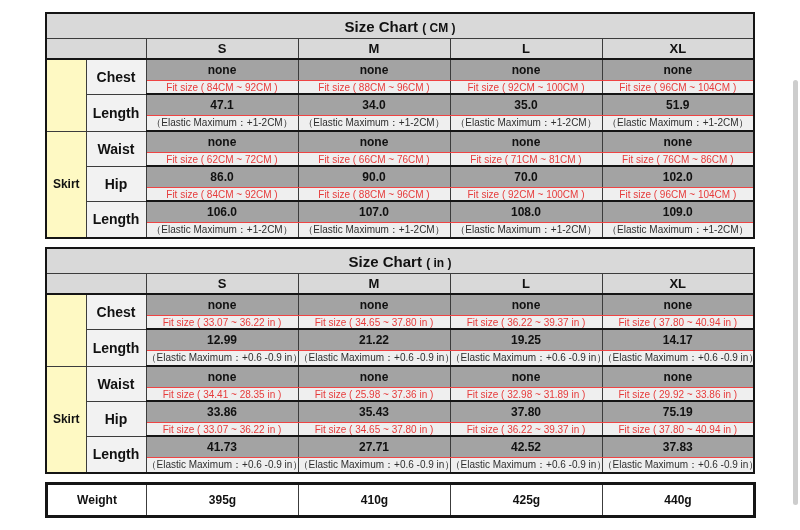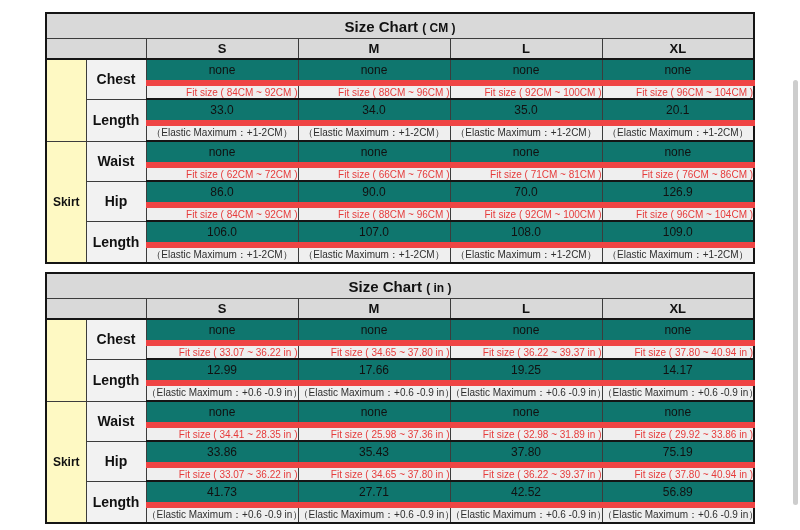--- a/index.html
+++ b/index.html
@@ -19,28 +19,28 @@
   tr.head-row td{
     background:var(--header_bg);height:19px;font-weight:bold;font-size:13px;
     border-bottom:2px solid #151515;
   }
   td.group{background:#fef9c3;font-weight:bold;font-size:12px;}
   td.measure{
     background:var(--label_bg);font-weight:bold;font-size:14px;
     border-right:2px solid #151515;
   }
   tr.val-row td.val{
-    height:20px;font-weight:normal;font-size:12px;background:#0f766e;
-    border-bottom:6px solid #ef4444;
+    height:20px;font-weight:bold;font-size:12px;background:#a3a3a3;
+    border-bottom:1px solid #ef4444;
   }
   tr.note-row td{
     height:12px;font-size:10px;background:var(--note_bg);
     border-bottom:2px solid #151515;
   }
-  tr.note-row.red td{color:var(--red);text-align:right;}
+  tr.note-row.red td{color:var(--red);}
   tr.note-row.dark td{color:#2e2e2e;}
   table.weight{border:3px solid #151515;margin-top:7px;}
   table.weight td{
     border:1px solid #3c3c3c;height:30px;text-align:center;
     font-weight:bold;font-size:12px;background:#ffffff;padding:0;
   }
   td.wlabel{background:var(--label_bg);}
   .scroll-strip{
     position:absolute;right:2px;top:80px;width:5px;height:425px;
     background:#cdcdcd;border-radius:3px;
@@ -80,24 +80,24 @@
       <td class="val">none</td>
     </tr>
     <tr class="note-row red">
       <td>Fit size ( 84CM ~ 92CM )</td>
       <td>Fit size ( 88CM ~ 96CM )</td>
       <td>Fit size ( 92CM ~ 100CM )</td>
       <td>Fit size ( 96CM ~ 104CM )</td>
     </tr>
     <tr class="val-row">
       <td class="measure" rowspan="2">Length</td>
-      <td class="val">33.0</td>
+      <td class="val">47.1</td>
       <td class="val">34.0</td>
       <td class="val">35.0</td>
-      <td class="val">20.1</td>
+      <td class="val">51.9</td>
     </tr>
     <tr class="note-row dark">
       <td>（Elastic Maximum：+1-2CM）</td>
       <td>（Elastic Maximum：+1-2CM）</td>
       <td>（Elastic Maximum：+1-2CM）</td>
       <td>（Elastic Maximum：+1-2CM）</td>
     </tr>
     <tr class="val-row">
       <td class="group" rowspan="6">Skirt</td>
       <td class="measure" rowspan="2">Waist</td>
@@ -110,21 +110,21 @@
       <td>Fit size ( 62CM ~ 72CM )</td>
       <td>Fit size ( 66CM ~ 76CM )</td>
       <td>Fit size ( 71CM ~ 81CM )</td>
       <td>Fit size ( 76CM ~ 86CM )</td>
     </tr>
     <tr class="val-row">
       <td class="measure" rowspan="2">Hip</td>
       <td class="val">86.0</td>
       <td class="val">90.0</td>
       <td class="val">70.0</td>
-      <td class="val">126.9</td>
+      <td class="val">102.0</td>
     </tr>
     <tr class="note-row red">
       <td>Fit size ( 84CM ~ 92CM )</td>
       <td>Fit size ( 88CM ~ 96CM )</td>
       <td>Fit size ( 92CM ~ 100CM )</td>
       <td>Fit size ( 96CM ~ 104CM )</td>
     </tr>
     <tr class="val-row">
       <td class="measure" rowspan="2">Length</td>
       <td class="val">106.0</td>
@@ -171,21 +171,21 @@
     </tr>
     <tr class="note-row red">
       <td>Fit size ( 33.07 ~ 36.22 in )</td>
       <td>Fit size ( 34.65 ~ 37.80 in )</td>
       <td>Fit size ( 36.22 ~ 39.37 in )</td>
       <td>Fit size ( 37.80 ~ 40.94 in )</td>
     </tr>
     <tr class="val-row">
       <td class="measure" rowspan="2">Length</td>
       <td class="val">12.99</td>
-      <td class="val">17.66</td>
+      <td class="val">21.22</td>
       <td class="val">19.25</td>
       <td class="val">14.17</td>
     </tr>
     <tr class="note-row dark">
       <td>（Elastic Maximum：+0.6 -0.9 in）</td>
       <td>（Elastic Maximum：+0.6 -0.9 in）</td>
       <td>（Elastic Maximum：+0.6 -0.9 in）</td>
       <td>（Elastic Maximum：+0.6 -0.9 in）</td>
     </tr>
     <tr class="val-row">
@@ -213,27 +213,45 @@
       <td>Fit size ( 33.07 ~ 36.22 in )</td>
       <td>Fit size ( 34.65 ~ 37.80 in )</td>
       <td>Fit size ( 36.22 ~ 39.37 in )</td>
       <td>Fit size ( 37.80 ~ 40.94 in )</td>
     </tr>
     <tr class="val-row">
       <td class="measure" rowspan="2">Length</td>
       <td class="val">41.73</td>
       <td class="val">27.71</td>
       <td class="val">42.52</td>
-      <td class="val">56.89</td>
+      <td class="val">37.83</td>
     </tr>
     <tr class="note-row dark">
       <td>（Elastic Maximum：+0.6 -0.9 in）</td>
       <td>（Elastic Maximum：+0.6 -0.9 in）</td>
       <td>（Elastic Maximum：+0.6 -0.9 in）</td>
       <td>（Elastic Maximum：+0.6 -0.9 in）</td>
     </tr>
     </tbody>
   </table>
 
+  <table class="weight">
+    <colgroup>
+        <col style="width:100px">
+        <col style="width:152px">
+        <col style="width:152px">
+        <col style="width:152px">
+        <col style="width:152px">
+      </colgroup>
+    <tbody>
+    <tr>
+      <td class="wlabel">Weight</td>
+      <td>395g</td>
+      <td>410g</td>
+      <td>425g</td>
+      <td>440g</td>
+    </tr>
+    </tbody>
+  </table>
 
 </div>
 
 <div class="scroll-strip"></div>
 
 </body></html>

